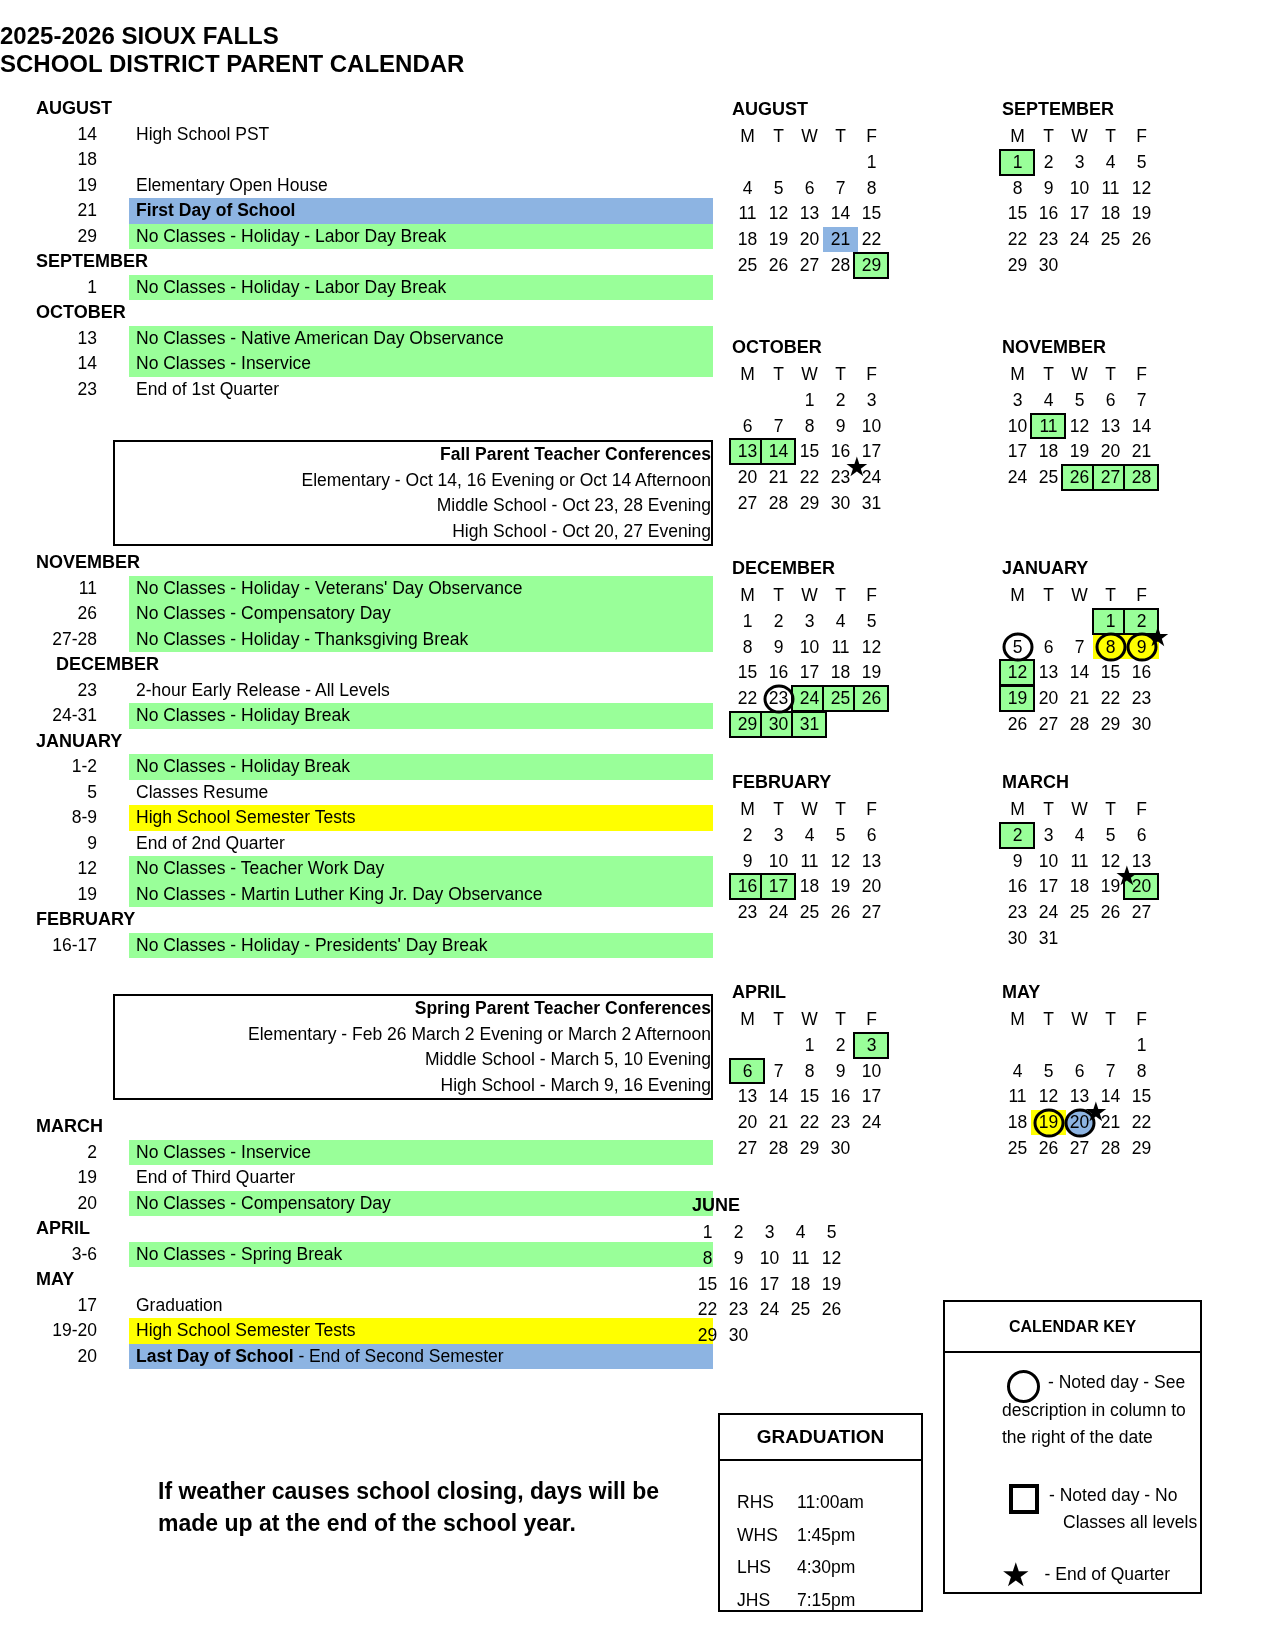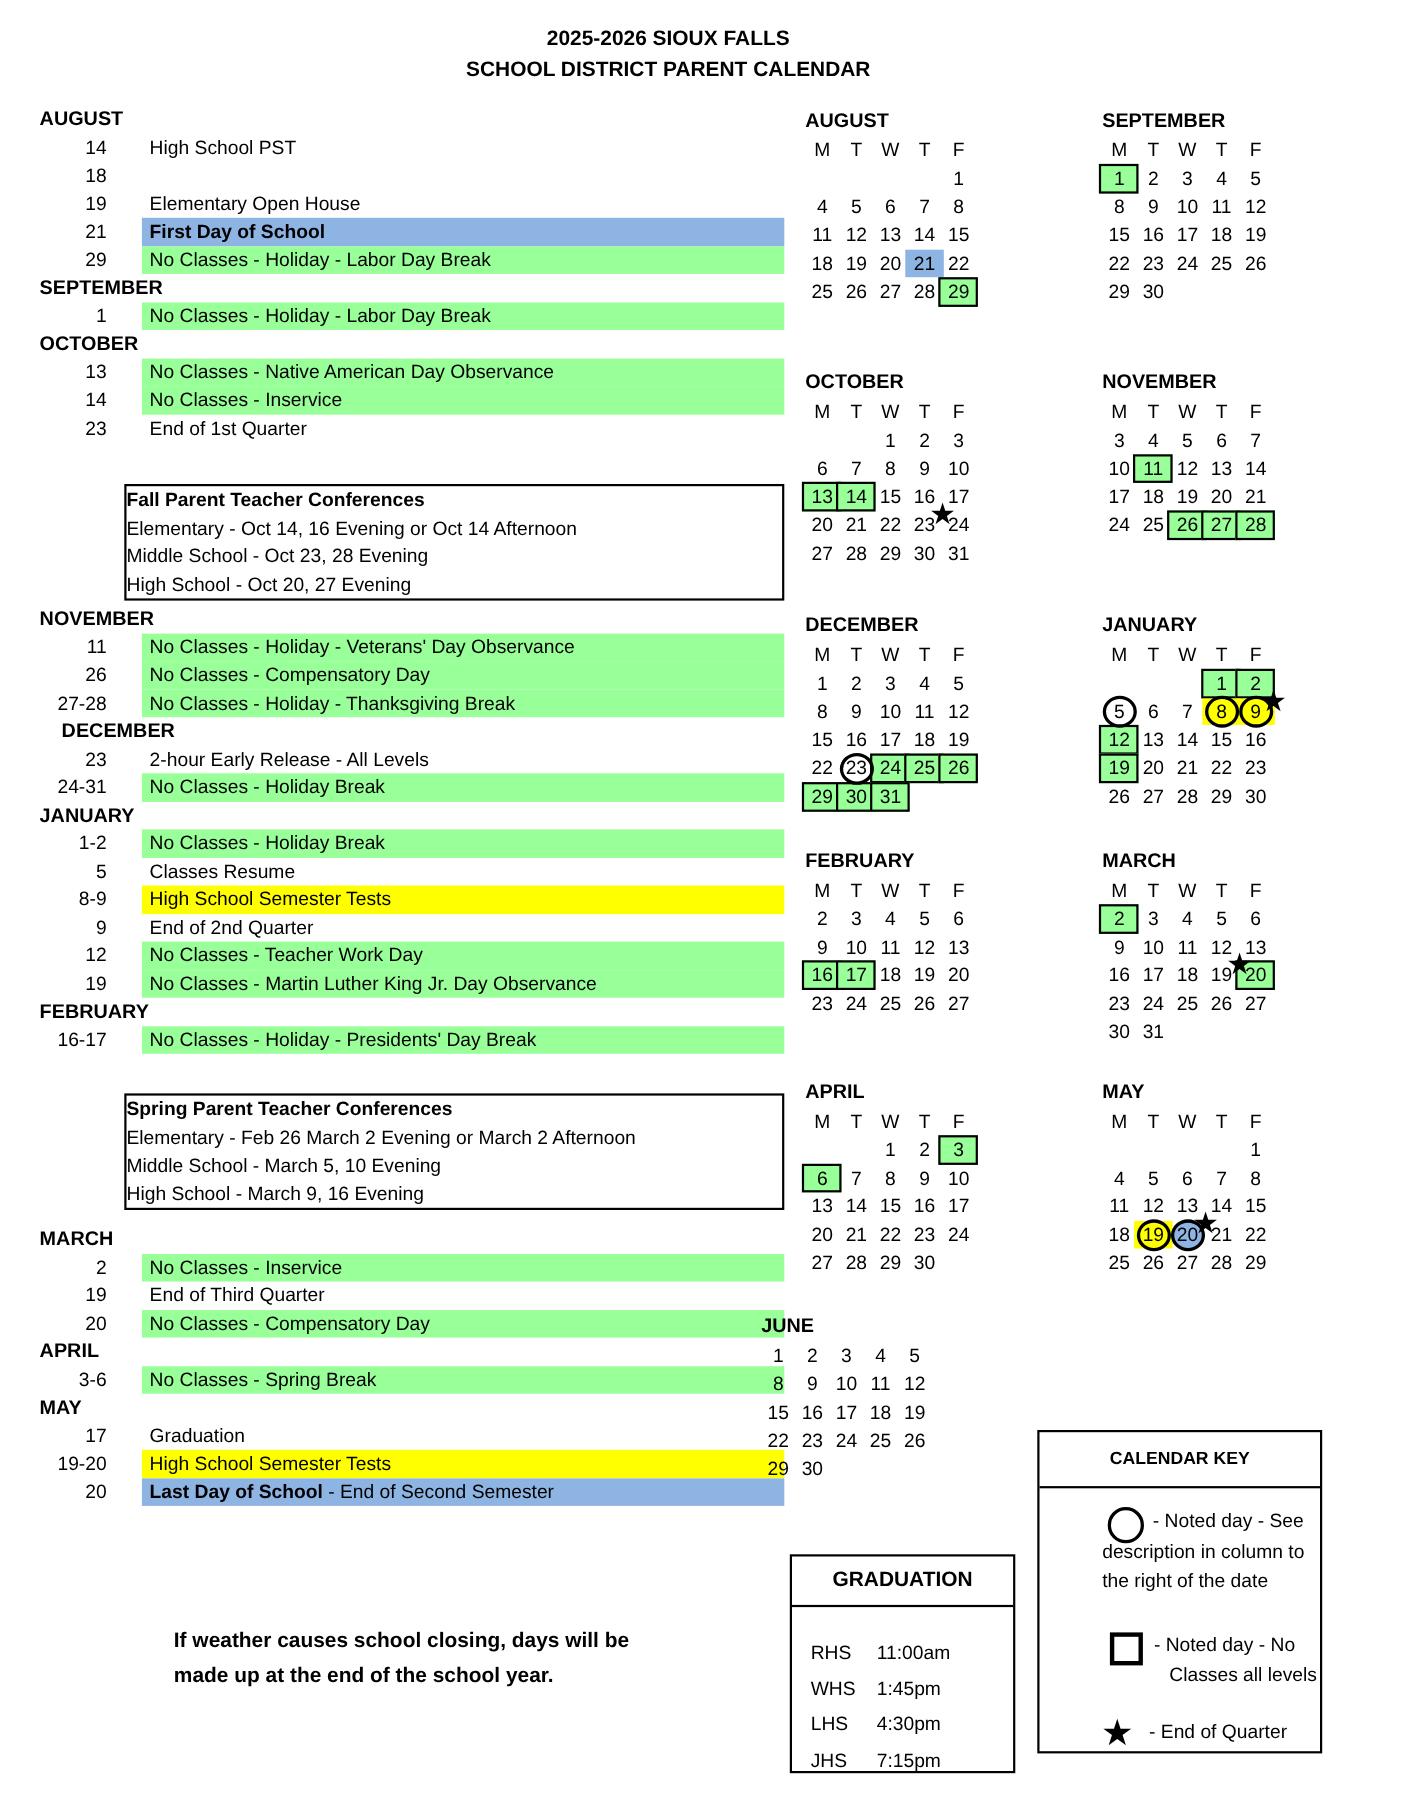--- a/index.html
+++ b/index.html
@@ -1,37 +1,37 @@
 <!DOCTYPE html>
 <html style="--green: #99ff99; --yellow: #ffff00; --blue: #8db4e2;"><head>
 <meta charset="utf-8">
 <style>
   :root{ --green:#99ff99; --yellow:#ffff00; --blue:#8db4e2; }
   html,body{margin:0;padding:0;background:#fff;}
   .page{position:relative;width:1275px;height:1650px;background:#fff;overflow:hidden;
         font-family:"Liberation Sans","DejaVu Sans",sans-serif;color:#000;}
   
-  .title{position:absolute;top:22px;left:0;width:1215px;text-align:center;
-         font-weight:bold;font-size:19px;line-height:28px;}
+  .title{position:absolute;top:22px;left:0;width:1215px;text-align:left;
+         font-weight:bold;font-size:24px;line-height:28px;}
   
   .events-col{position:absolute;left:36px;top:96px;width:677px;font-size:17.5px;}
   .month-row{font-weight:bold;font-size:18px;height:25.5px;line-height:25.5px;}
   .month-row.indent{padding-left:20px;}
   .event-row{display:flex;height:25.5px;line-height:25.5px;}
   .event-date{width:61px;text-align:right;flex:none;}
   .event-desc{margin-left:32px;width:600px;box-sizing:border-box;padding-left:7px;white-space:nowrap;overflow:hidden;}
   .hl-green{background:var(--green);}
   .hl-yellow{background:var(--yellow);}
   .hl-blue{background:var(--blue);}
   .event-desc .bold{font-weight:bold;}
   .conf-box{margin-left:77px;width:600px;box-sizing:border-box;border:2.5px solid #000;
-            text-align:left;line-height:25.5px;font-size:17.5px;}
+            text-align:right;line-height:25.5px;font-size:17.5px;}
   .conf-title{font-weight:bold;}
   
-  .weather{position:absolute;left:158px;top:1476px;font-weight:bold;font-size:19px;line-height:31.5px;}
+  .weather{position:absolute;left:158px;top:1476px;font-weight:bold;font-size:23px;line-height:31.5px;}
   
   .cal{position:absolute;width:160px;font-size:17.5px;}
   .cal-title{font-weight:bold;font-size:18px;height:27px;line-height:24px;}
   .cal-row{display:flex;height:25.8px;}
   .cal-cell{width:31px;flex:none;text-align:center;line-height:25.8px;position:relative;}
   .mkr{position:absolute;pointer-events:none;}
   .mkr.box{left:-3px;right:-2px;top:-1px;bottom:0;background:var(--green);border:2.5px solid #000;z-index:1;}
   .mkr.bgfill{left:-2px;right:-2px;top:0;bottom:1px;z-index:1;}
   .mkr.bgfill.blue{background:var(--blue);}
   .mkr.bgfill.yellow{background:var(--yellow);}

